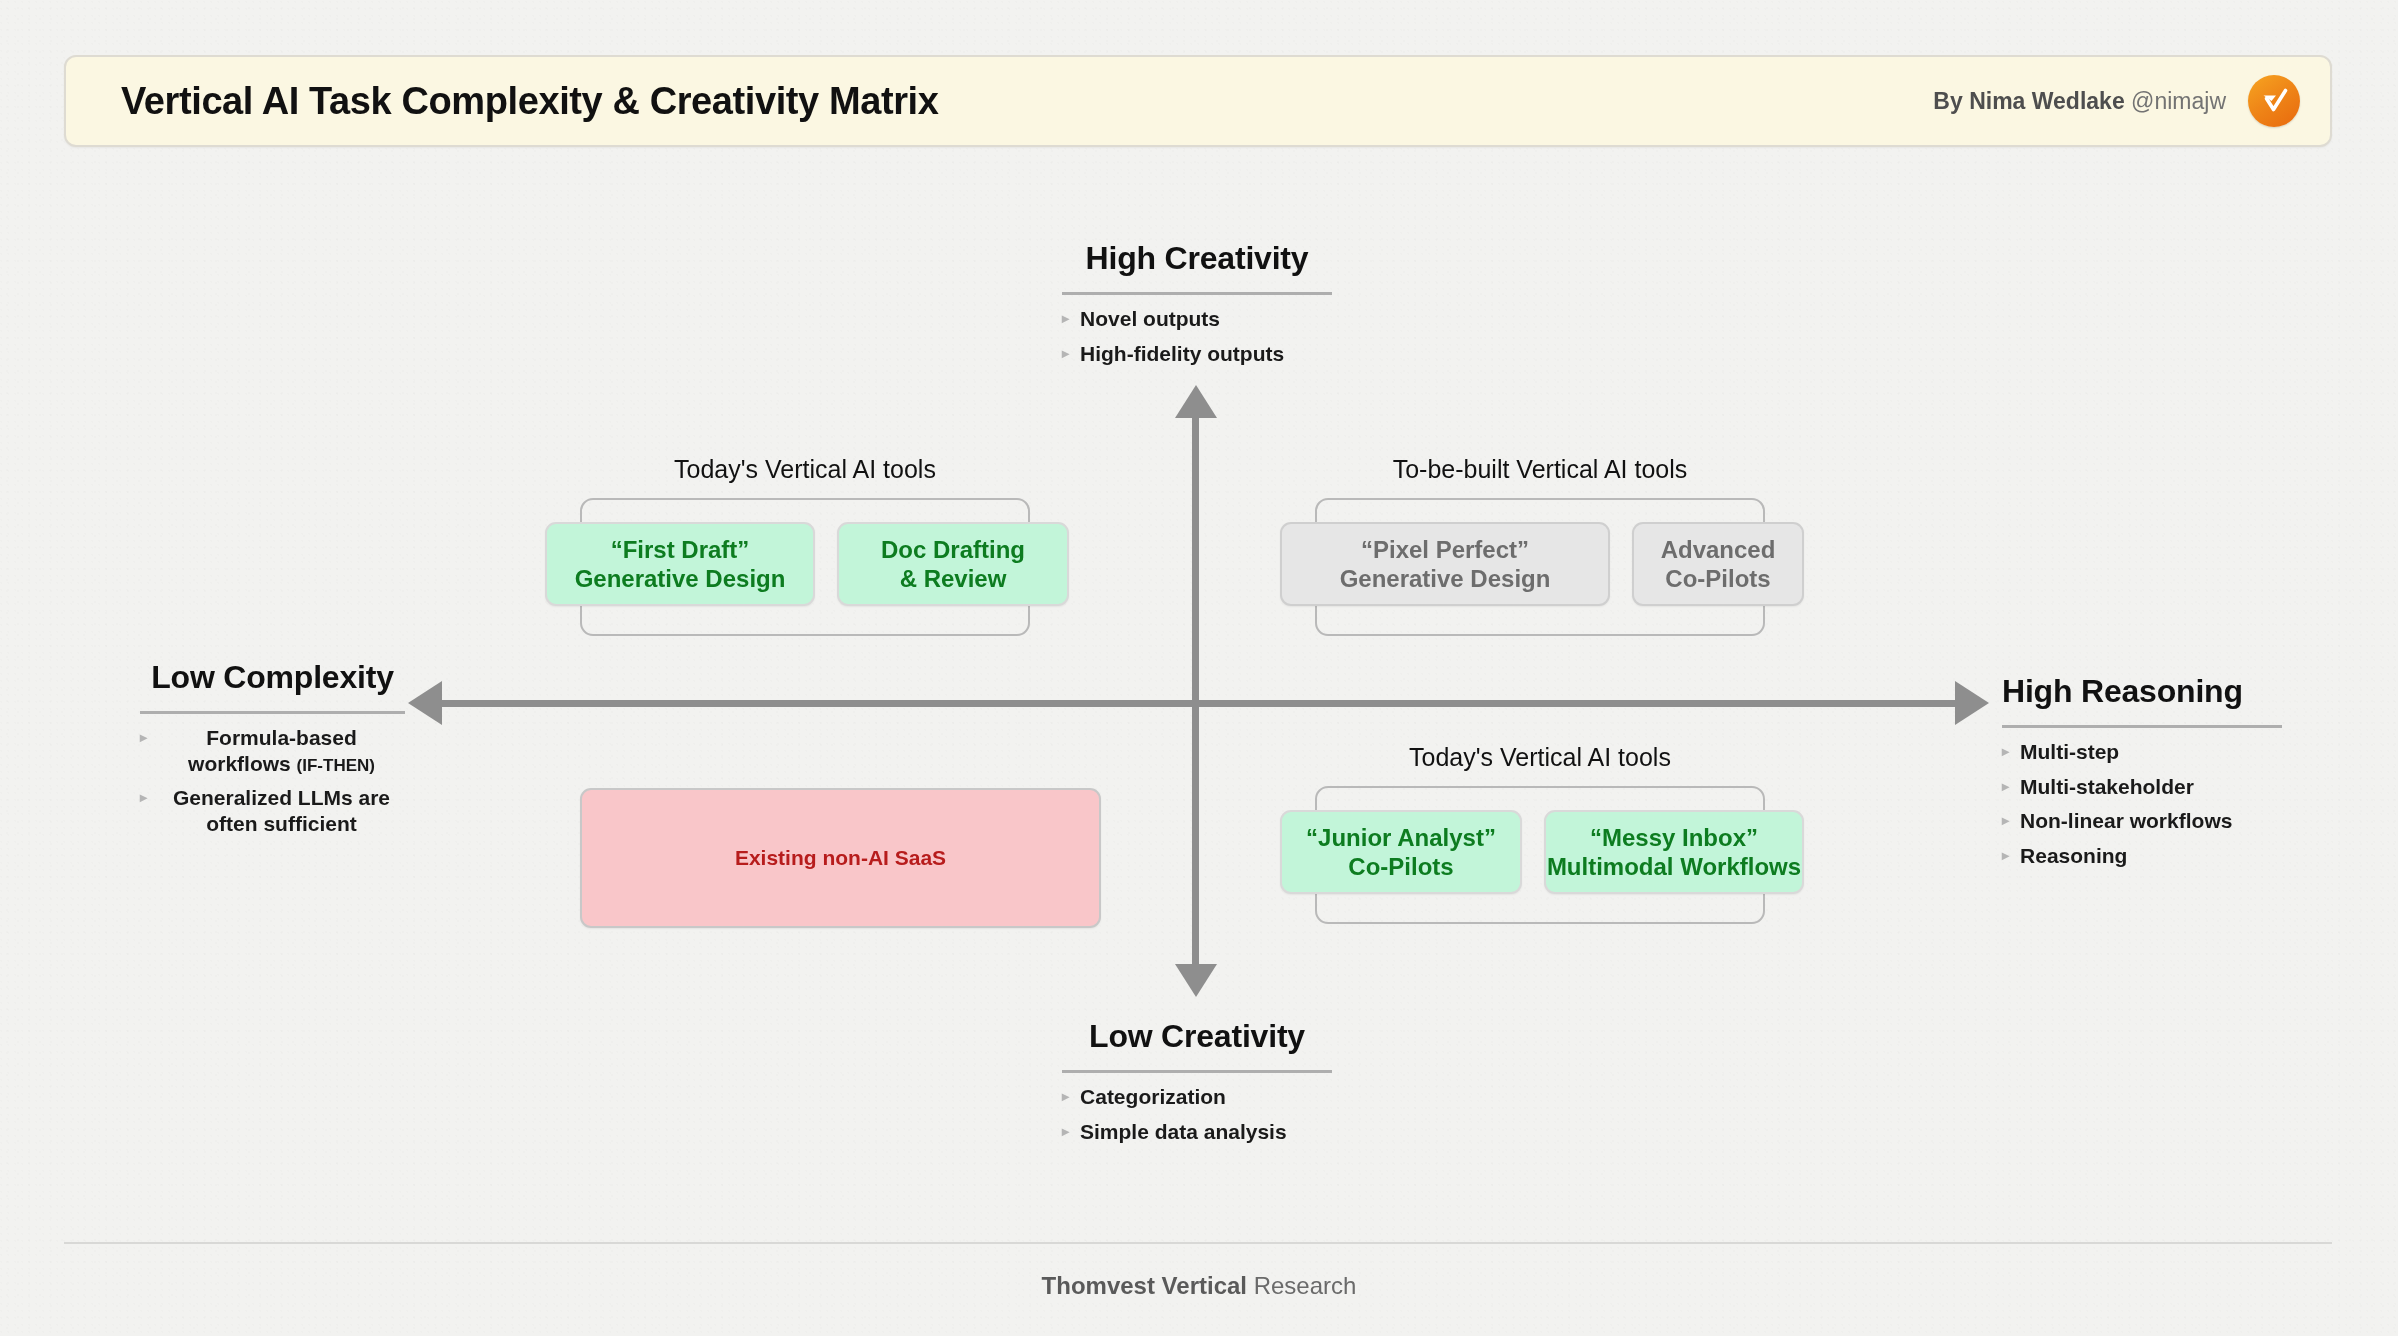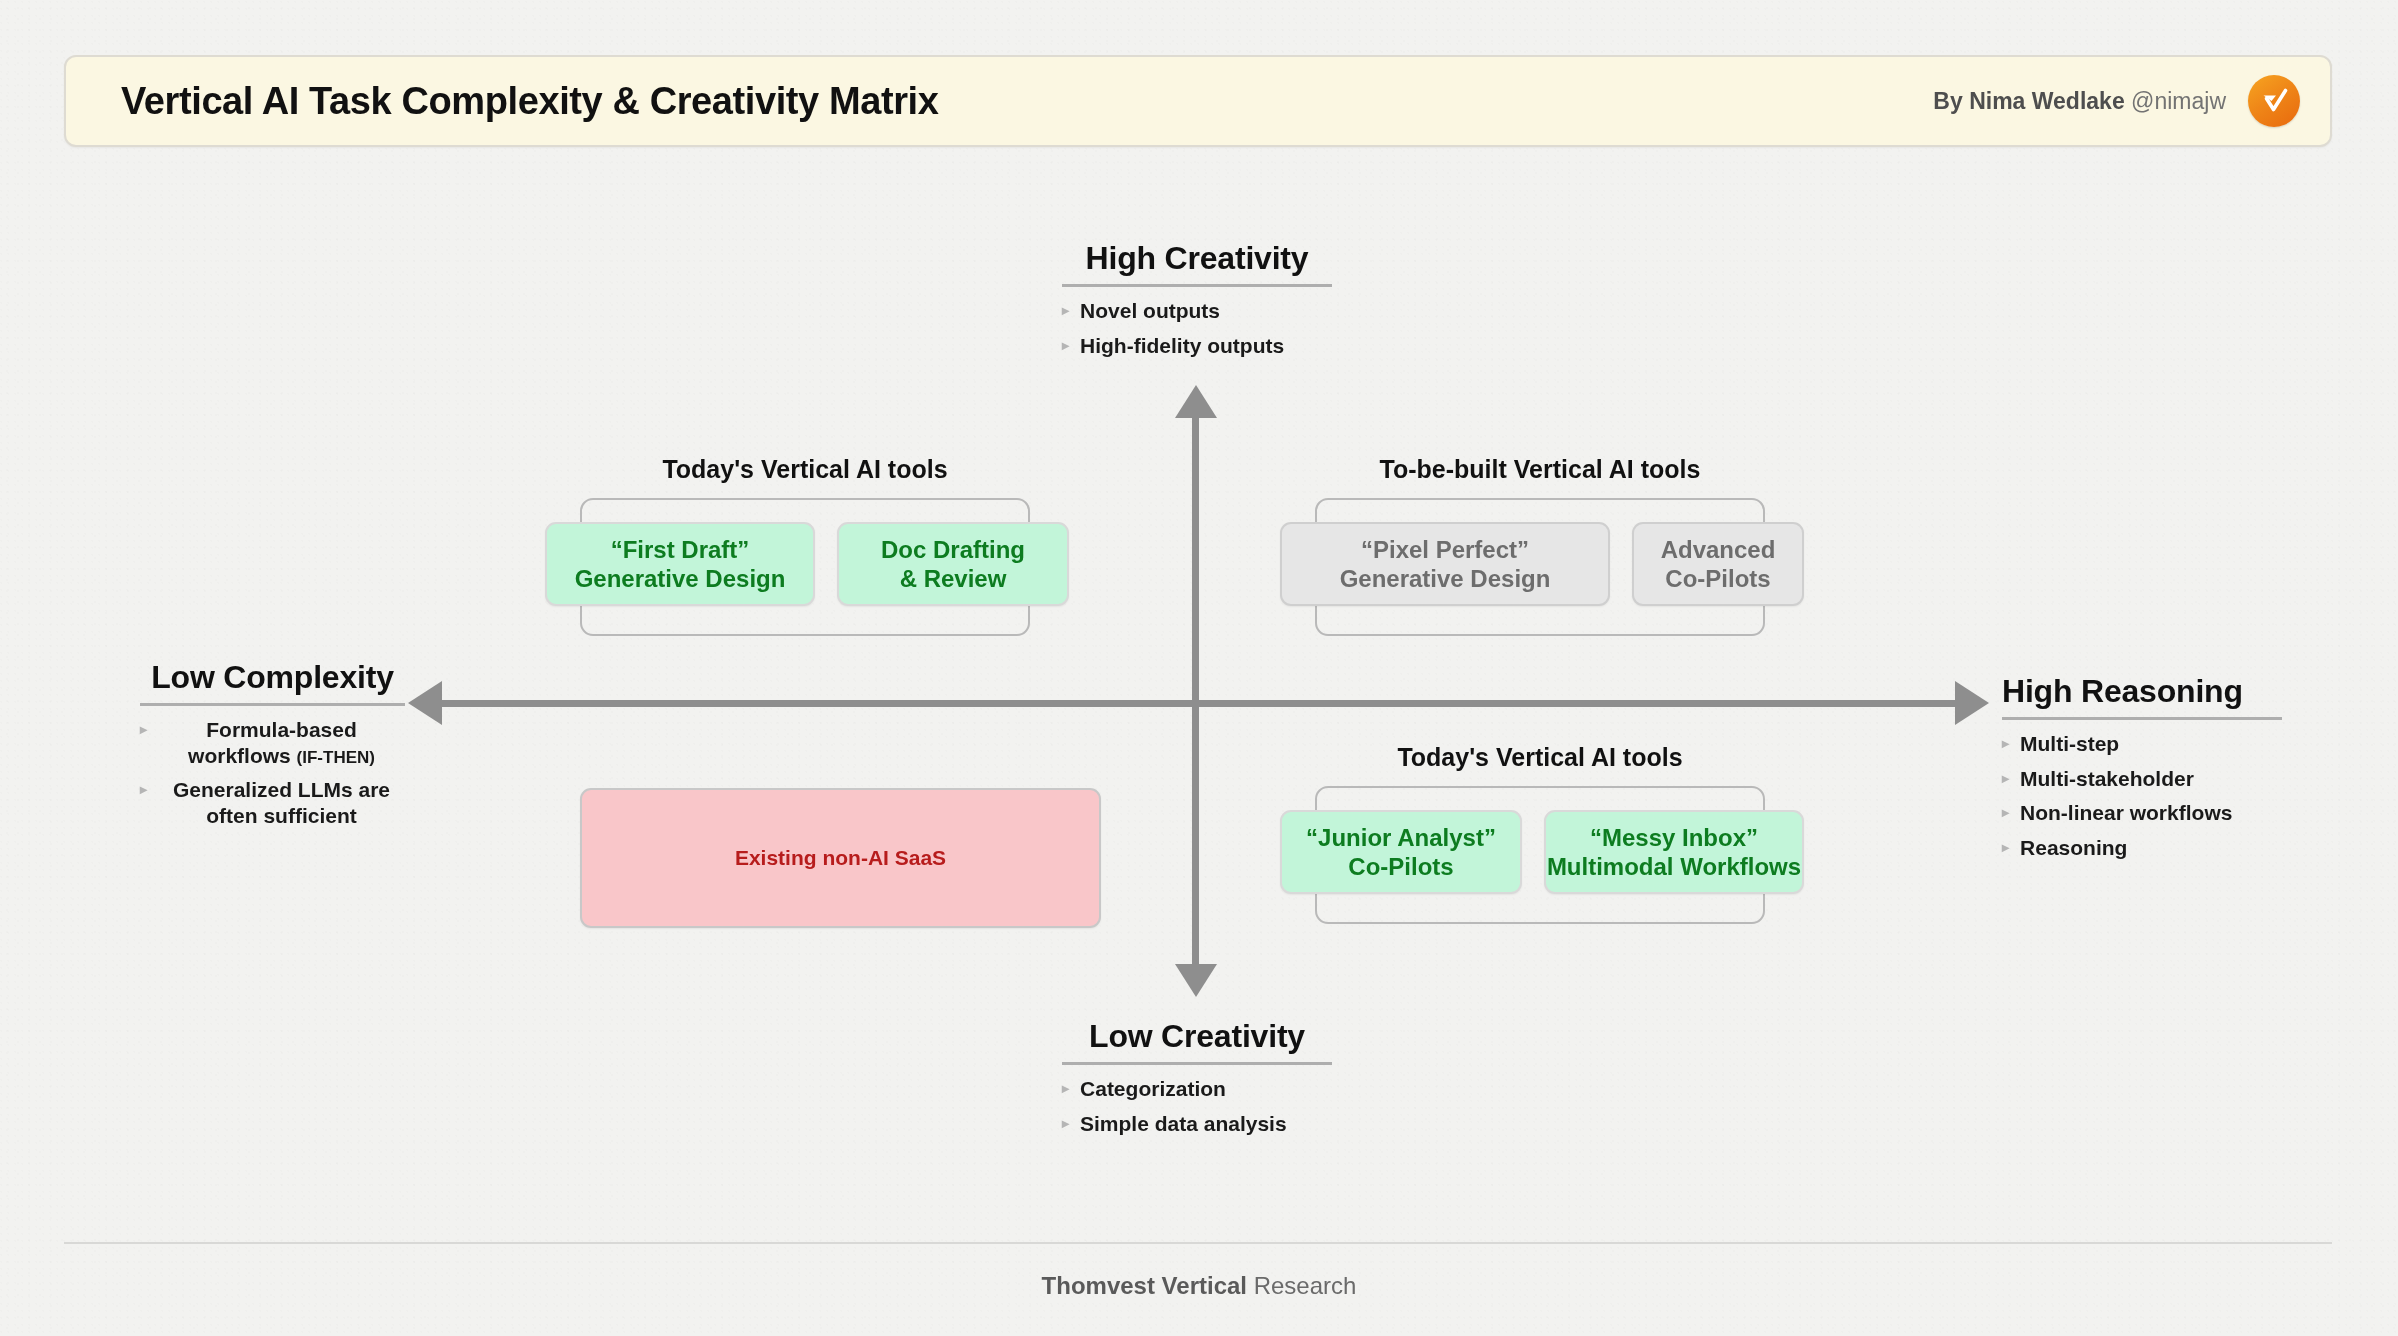--- a/index.html
+++ b/index.html
@@ -126,21 +126,21 @@
   
   .pole {
     position: absolute;
   }
   .pole-title {
     font-size: 32px;
     font-weight: bold;
     color: #111111;
     letter-spacing: -0.2px;
     white-space: nowrap;
-    padding-bottom: 7px;
+    padding-bottom: 15px;
   }
   .pole-rule {
     height: 3px;
     background: #aeaeae;
     margin-bottom: 11px;
   }
   .bullets {
     list-style: none;
     margin: 0;
     padding: 0;
@@ -168,21 +168,21 @@
   #pole-low-complexity  { left: 140px; top: 659px; width: 265px; text-align: center; }
   #pole-high-complexity { left: 2002px; top: 673px; width: 280px; }
 
   #pole-high-creativity .pole-title,
   #pole-low-creativity .pole-title { text-align: center; }
 
   
   .group { position: absolute; }
   .group-label {
     font-size: 25px;
-    font-weight: bold;
+    font-weight: normal;
     color: #111111;
     text-align: center;
     white-space: nowrap;
     margin-bottom: 14px;
   }
   .group-frame {
     position: relative;
     border: 2px solid #b9b9b9;
     border-radius: 13px;
     box-sizing: border-box;

